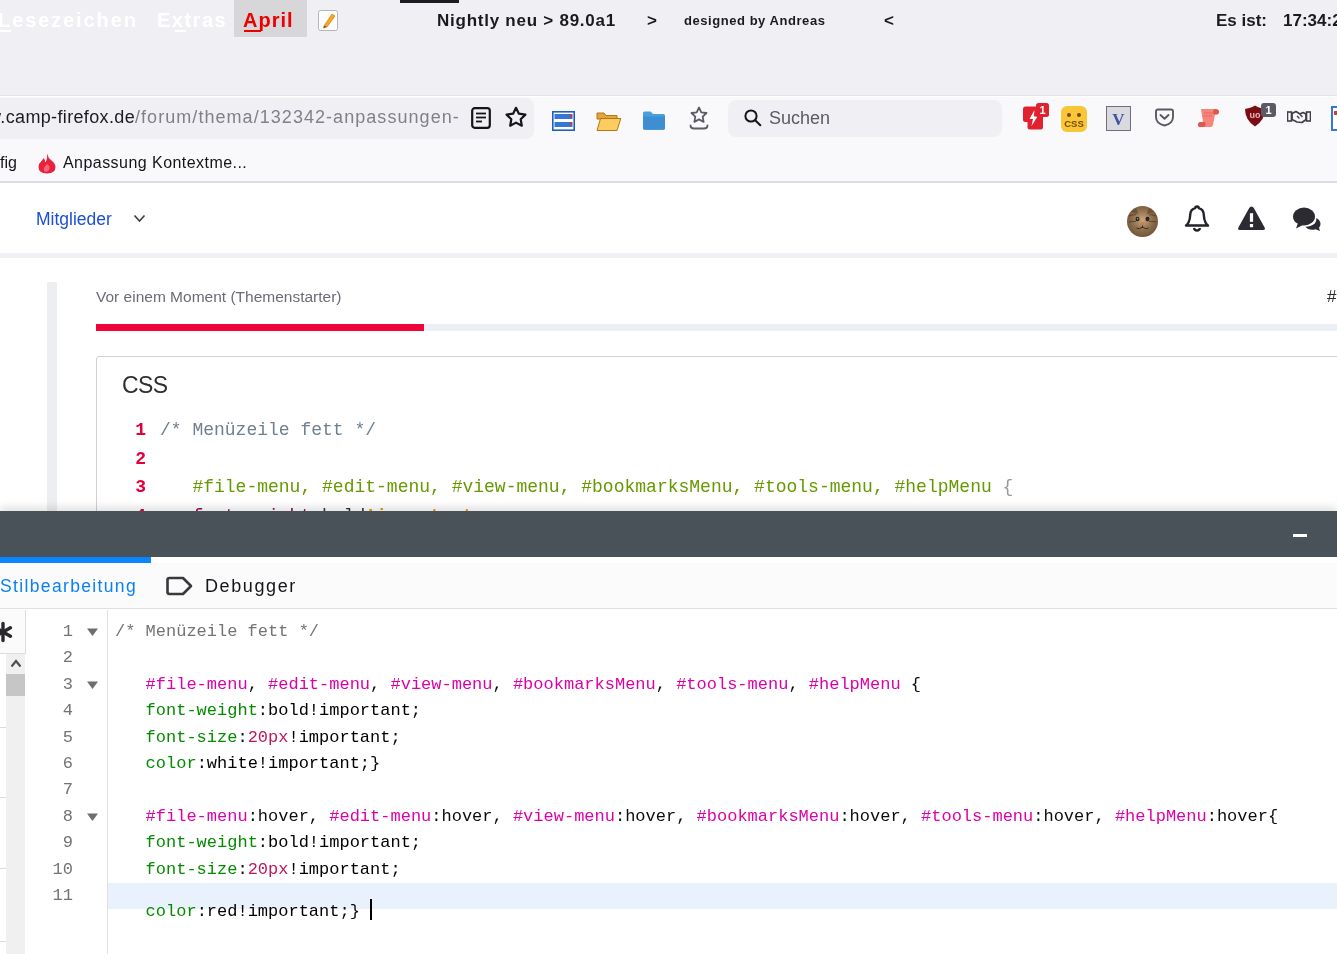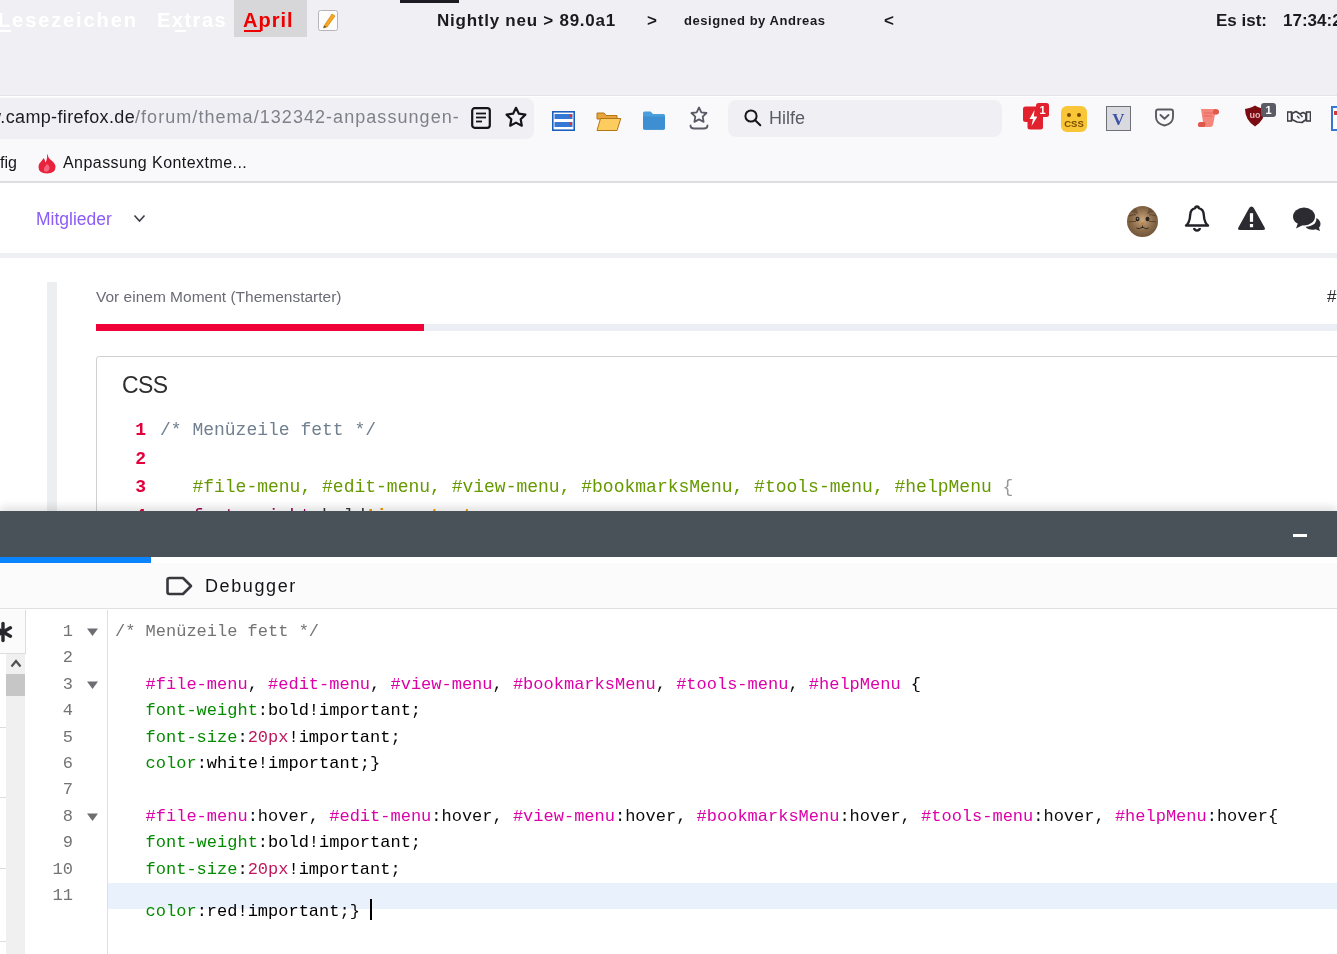--- a/index.html
+++ b/index.html
@@ -73,21 +73,21 @@
   <svg class="abs" style="left:686px;top:8px;" width="26" height="26" viewBox="0 0 26 26">
     <path d="M13 2.5 L15.3 7.3 L20.5 8 L16.7 11.7 L17.6 16.9 L13 14.4 L8.4 16.9 L9.3 11.7 L5.5 8 L10.7 7.3 Z" fill="none" stroke="#5b5b66" stroke-width="1.8" stroke-linejoin="round"></path>
     <path d="M4.5 20.5 Q4.5 23.5 8 23.5 L18 23.5 Q21.5 23.5 21.5 20.5" fill="none" stroke="#5b5b66" stroke-width="1.8" stroke-linecap="round"></path>
   </svg>
 
   <div class="abs" style="left:728px;top:3px;width:274px;height:37px;background:#f0f0f4;border-radius:8px;"></div>
   <svg class="abs" style="left:743px;top:11px;" width="20" height="20" viewBox="0 0 20 20">
     <circle cx="8" cy="8" r="5.6" fill="none" stroke="#15141a" stroke-width="2"></circle>
     <line x1="12.2" y1="12.2" x2="17.3" y2="17.3" stroke="#15141a" stroke-width="2" stroke-linecap="round"></line>
   </svg>
-  <div class="abs" style="left:769px;top:1px;height:41px;line-height:41px;font-size:18px;color:#5b5b66;">Hilfe</div>
+  <div class="abs" style="left:769px;top:1px;height:41px;line-height:41px;font-size:18px;color:#5b5b66;">Suchen</div>
 
   <svg class="abs" style="left:1017px;top:6px;" width="32" height="32" viewBox="0 0 32 32">
     <path d="M6 6 Q6 3.5 8.5 3.5 L19 3.5 Q21.5 3.5 21.5 6 L21.5 11 L23.5 11 Q26 11 26 13.5 L26 24 Q26 26.5 23.5 26.5 L13 26.5 Q10.5 26.5 10.5 24 L10.5 19 L8.5 19 Q6 19 6 16.5 Z" fill="#e1222e"></path>
     <path d="M17.5 7 L12.5 16 L16 16 L14.5 23 L20.5 13.5 L16.8 13.5 Z" fill="#fff"></path>
     <rect x="19" y="0" width="13" height="14" rx="2.5" fill="#e1222e"></rect>
     <text x="25.5" y="11" font-size="11" font-weight="bold" fill="#fff" text-anchor="middle" font-family="Liberation Sans">1</text>
   </svg>
 
   <svg class="abs" style="left:1061px;top:9px;" width="26" height="26" viewBox="0 0 26 26">
     <rect x="0" y="0" width="26" height="26" rx="6" fill="#f8c636"></rect>
@@ -134,21 +134,21 @@
   <div class="abs" style="left:0px;top:0;height:36px;line-height:36px;font-size:16px;color:#15141a;">fig</div>
 
   <svg class="abs" style="left:37px;top:8px;" width="20" height="21" viewBox="0 0 20 21">
     <path d="M10 0.5 Q11 5 14.5 7.5 Q18.5 10.5 18.5 14 Q18.5 20 10 20.5 Q1.5 20 1.5 14 Q1.5 10.5 4.5 8 Q5.5 7.2 6.5 5 Q8.5 7 8.2 9.5 Q10.5 7.5 10 0.5 Z" fill="#e8213d"></path>
     <path d="M10 11 Q13 13 12.5 15.5 Q12 18.5 9 18.8 Q6.5 18.5 6.8 16 Q7 14 10 11 Z" fill="#f8647a"></path>
   </svg>
   <div class="abs" style="left:63px;top:0;height:36px;line-height:36px;font-size:16px;letter-spacing:0.45px;color:#15141a;">Anpassung Kontextme...</div>
 </div>
 
 <div class="abs" style="left:0;top:183px;width:1337px;height:70px;background:#fff;">
-  <div class="abs" style="left:36px;top:0;height:70px;line-height:72px;font-size:17.5px;color:#8b5cf6;">Mitglieder</div>
+  <div class="abs" style="left:36px;top:0;height:70px;line-height:72px;font-size:17.5px;color:#1d4ed8;">Mitglieder</div>
   <svg class="abs" style="left:133px;top:31px;" width="13" height="9" viewBox="0 0 13 9">
     <path d="M1.5 1.5 L6.5 7 L11.5 1.5" fill="none" stroke="#3c3c43" stroke-width="1.6"></path>
   </svg>
 
   <svg class="abs" style="left:1127px;top:23px;" width="31" height="31" viewBox="0 0 31 31">
     <defs>
       <radialGradient id="catg" cx="0.5" cy="0.45" r="0.7">
         <stop offset="0" stop-color="#c9a77e"></stop>
         <stop offset="0.5" stop-color="#8a6b4a"></stop>
         <stop offset="1" stop-color="#5f4630"></stop>
@@ -216,20 +216,21 @@
 </div>
 
 <div class="abs" style="left:0;top:511px;width:1337px;height:443px;background:#fff;box-shadow:0 -4px 8px rgba(0,0,0,0.12);">
 
   <div class="abs" style="left:0;top:0;width:1337px;height:46px;background:#495159;"></div>
   <div class="abs" style="left:1293px;top:23px;width:14px;height:2.5px;background:#fff;"></div>
 
   <div class="abs" style="left:0;top:46px;width:151px;height:6px;background:#0a84ff;"></div>
 
   <div class="abs" style="left:0;top:52px;width:1337px;height:46px;background:#fbfbfb;border-bottom:1px solid #e0e0e2;">
+    <div class="abs" style="left:0;top:0;height:46px;line-height:46px;font-size:17.5px;color:#0a80f5;letter-spacing:1.35px;">Stilbearbeitung</div>
     <svg class="abs" style="left:166px;top:13px;" width="28" height="20" viewBox="0 0 28 20">
       <path d="M3.5 2 L17 2 L25 10 L17 18 L3.5 18 Q1.5 18 1.5 16 L1.5 4 Q1.5 2 3.5 2 Z" fill="none" stroke="#38383d" stroke-width="2.6" stroke-linejoin="round" transform="scale(1,1)"></path>
     </svg>
     <div class="abs" style="left:205px;top:0;height:46px;line-height:46px;font-size:18px;color:#15141a;letter-spacing:1.6px;">Debugger</div>
   </div>
 
   <div class="abs" style="left:0;top:99px;width:1337px;height:344px;background:#fff;">
 
     <div class="abs" style="left:0;top:0;width:7px;height:344px;background:#fff;"></div>
     <div class="abs" style="left:0;top:117px;width:7px;height:1px;background:#ddd;"></div>

